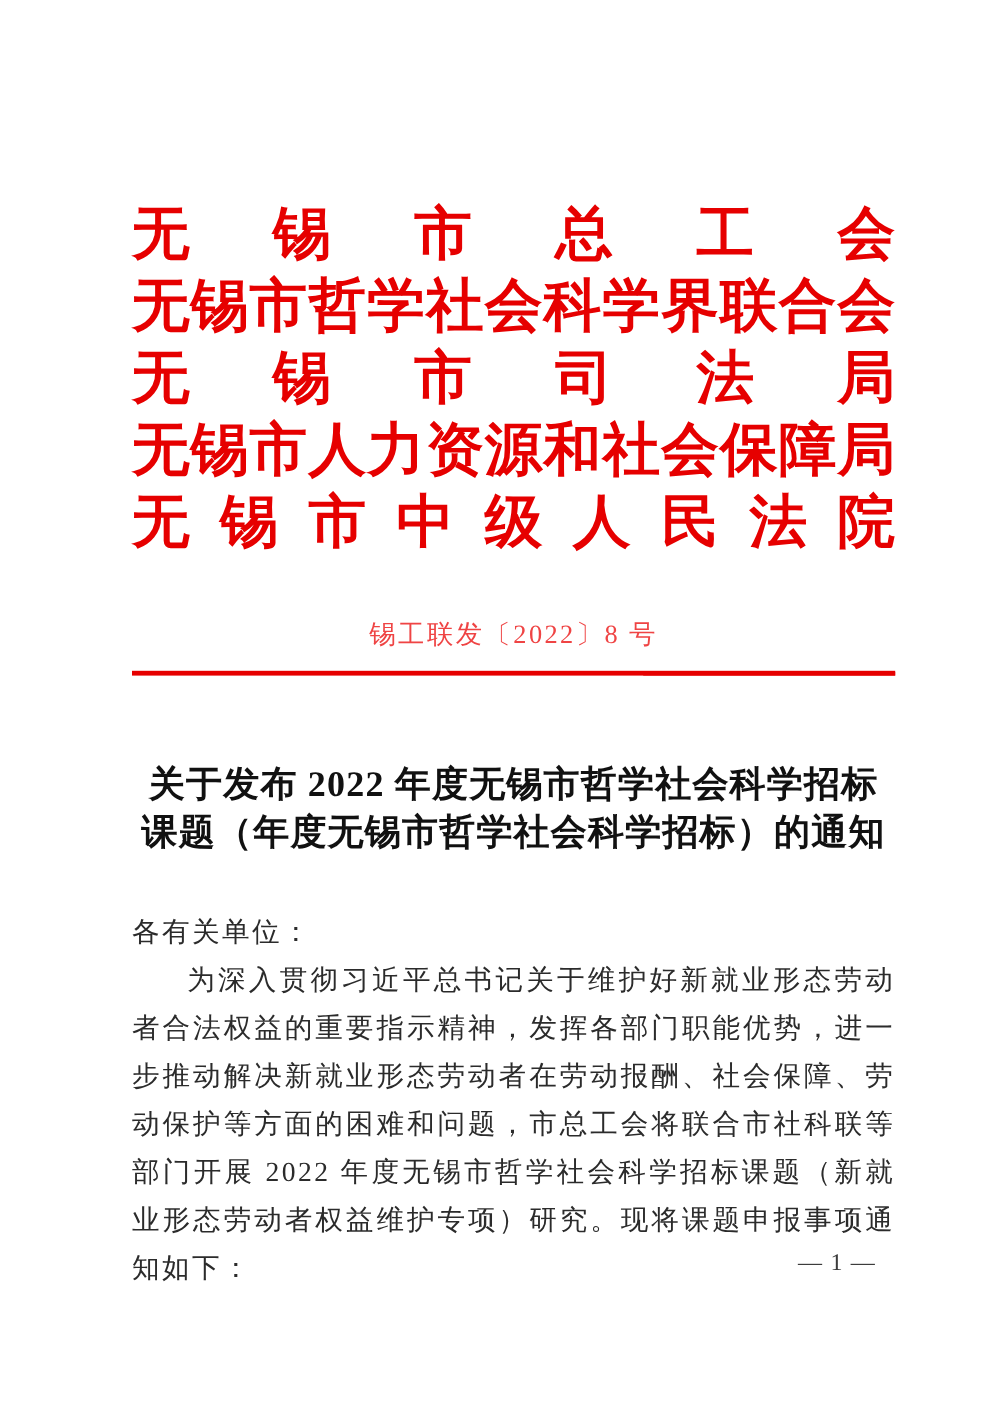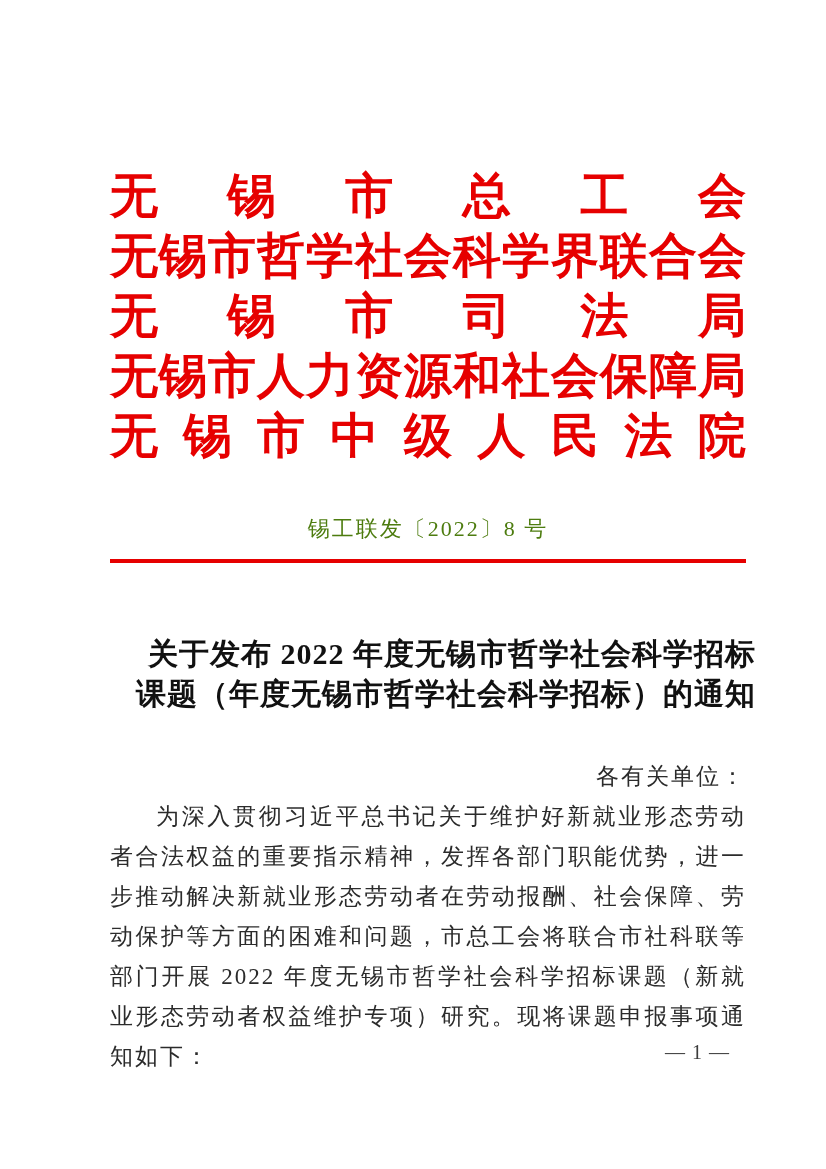--- a/index.html
+++ b/index.html
@@ -30,21 +30,21 @@
     white-space: nowrap;
   }
   .org-line span { display: inline-block; }
   .doc-number {
     position: absolute;
     top: 514px;
     left: 110px;
     width: 636px;
     text-align: center;
     font-size: 22px;
-    color: #4d7c0f;
+    color: #ef4444;
     letter-spacing: 2px;
   }
   .red-line {
     position: absolute;
     top: 559px;
     left: 110px;
     width: 636px;
     height: 4px;
     background: var(--red);
   }
@@ -56,40 +56,40 @@
     width: 33%;
     height: 3px;
     background: var(--red);
     opacity: 0.92;
   }
   .notice-title {
     position: absolute;
     top: 634px;
     left: 100px;
     width: 656px;
-    text-align: right;
+    text-align: center;
     font-size: 30px;
     line-height: 40px;
     font-weight: bold;
     color: #111111;
     letter-spacing: 1px;
   }
   .body-block {
     position: absolute;
     top: 757px;
     left: 110px;
     width: 636px;
     font-size: 23px;
     line-height: 40px;
     color: var(--body-ink);
     letter-spacing: 2px;
     text-align: justify;
     text-justify: inter-ideograph;
   }
-  .salutation { text-align: right; }
+  .salutation { text-align: left; }
   .paragraph { text-indent: 2em; }
   .page-number {
     position: absolute;
     top: 1041px;
     left: 110px;
     width: 636px;
     text-align: right;
     padding-right: 16px;
     font-size: 20px;
     color: #3c3c3c;

